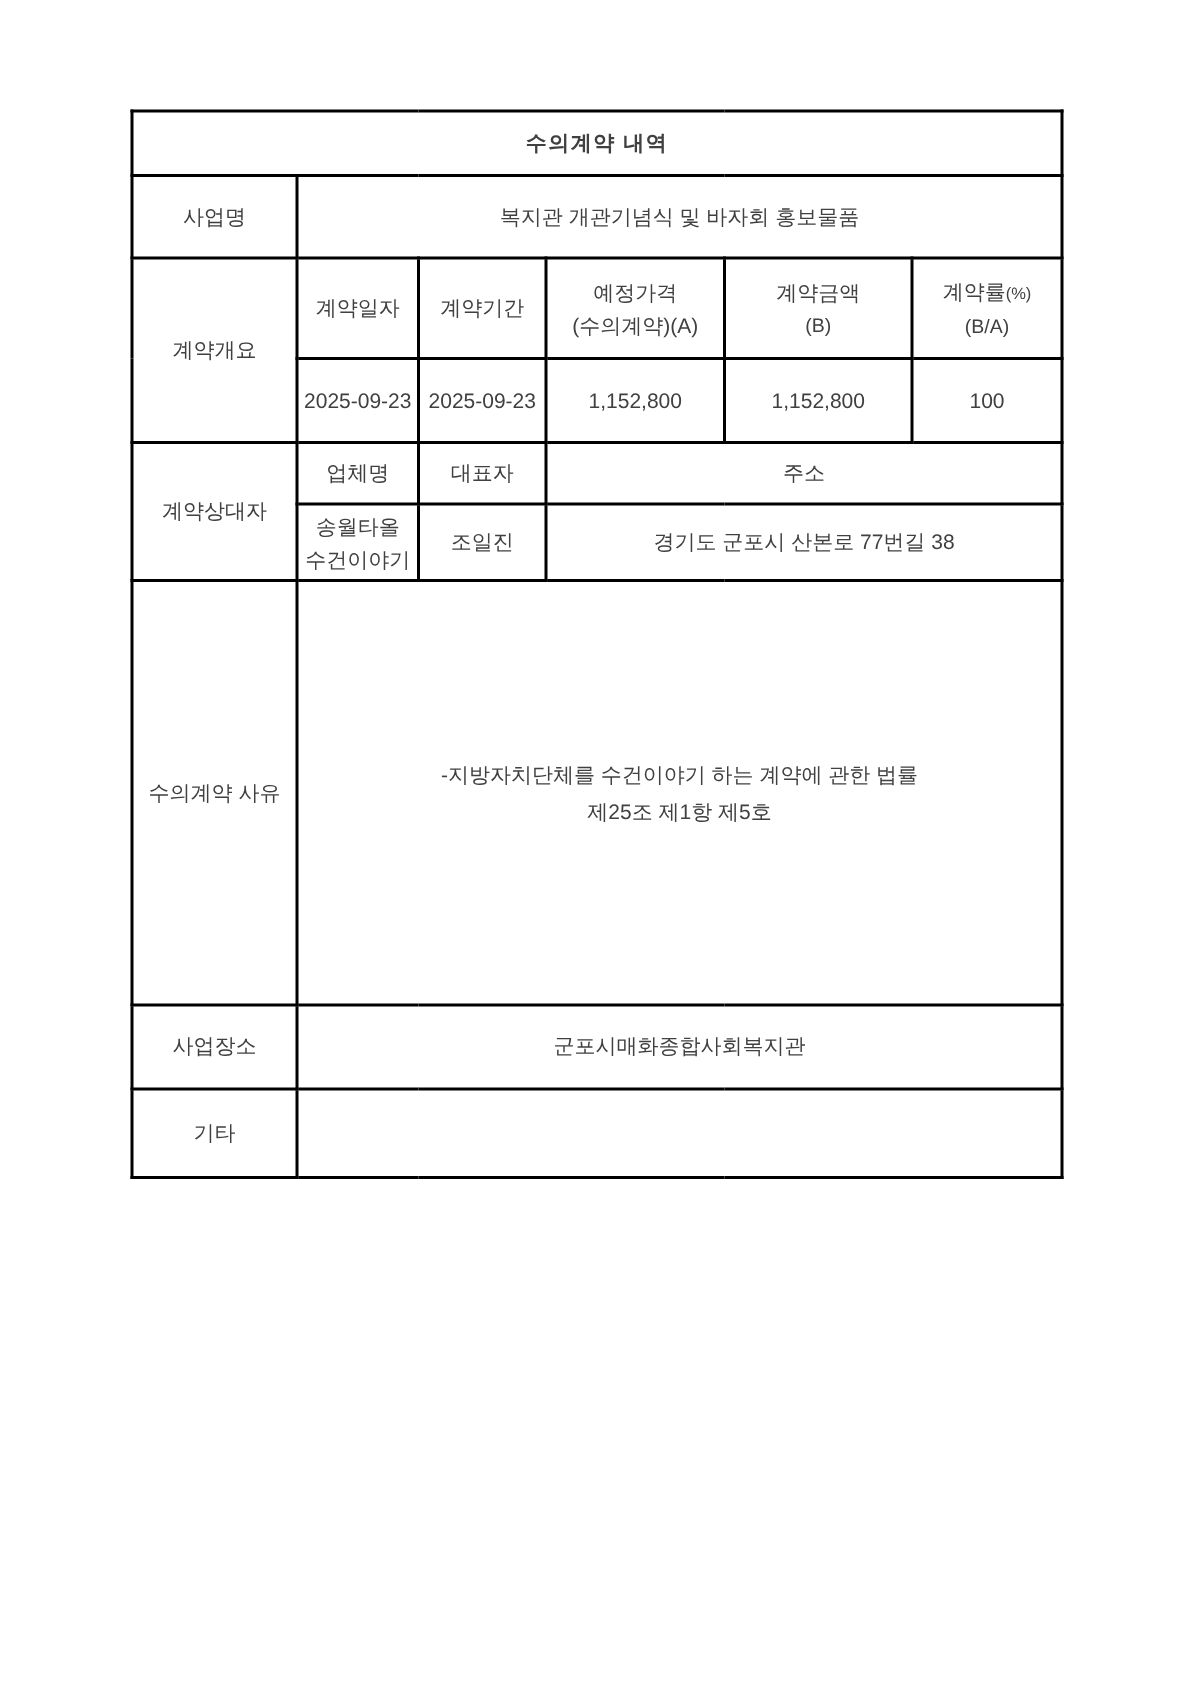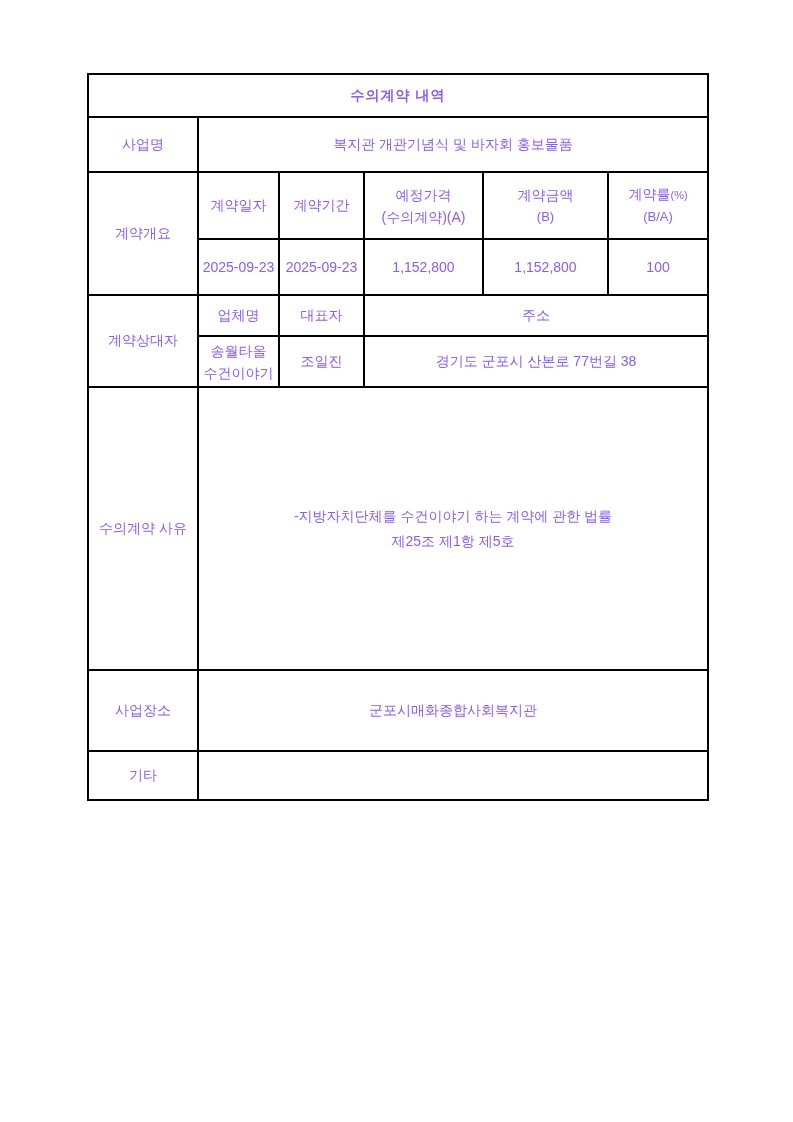--- a/index.html
+++ b/index.html
@@ -19,21 +19,21 @@
     left: 87px;
     top: 73px;
     width: 620px;
     border-collapse: collapse;
     table-layout: fixed;
   }
   .doc-table td {
     border: 2px solid #000000;
     padding: 0;
     font-size: 14px;
-    color: #8b5cf6;
+    color: #404040;
     text-align: center;
     vertical-align: middle;
     overflow: hidden;
     word-break: keep-all;
   }
   .title-cell {
     font-size: 17px;
     font-weight: bold;
     letter-spacing: 1px;
   }
@@ -127,23 +127,23 @@
   <tr style="height:283px">
     <td>수의계약 사유</td>
     <td colspan="5">
       <div class="reason-block">
         <span style="display:block">-지방자치단체를 수건이야기 하는 계약에 관한 법률</span>
         <span style="display:block">제25조 제1항 제5호</span>
       </div>
     </td>
   </tr>
 
-  <tr style="height:81px">
+  <tr style="height:56px">
     <td>사업장소</td>
     <td colspan="5">군포시매화종합사회복지관</td>
   </tr>
 
-  <tr style="height:49px">
+  <tr style="height:59px">
     <td>기타</td>
     <td colspan="5"></td>
   </tr>
 </tbody>
   </table>
 
 </body></html>

